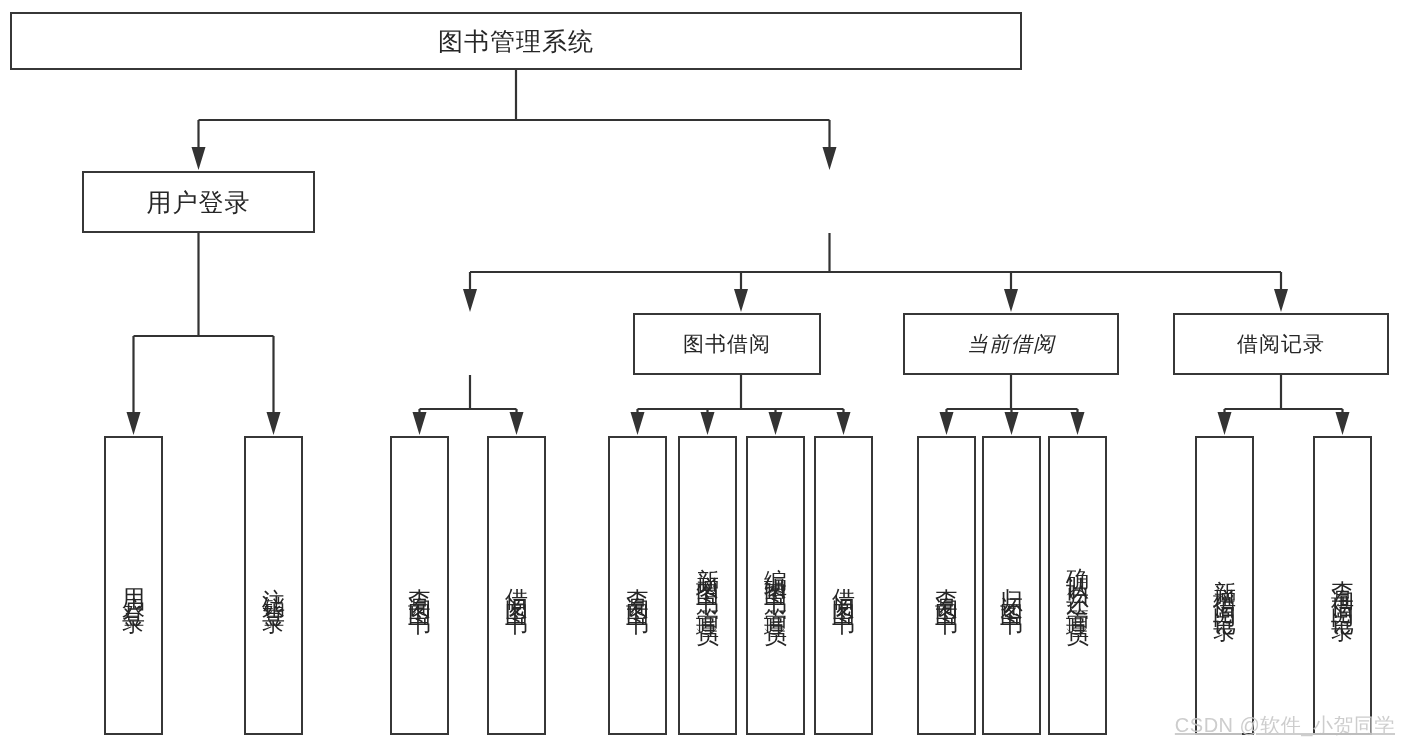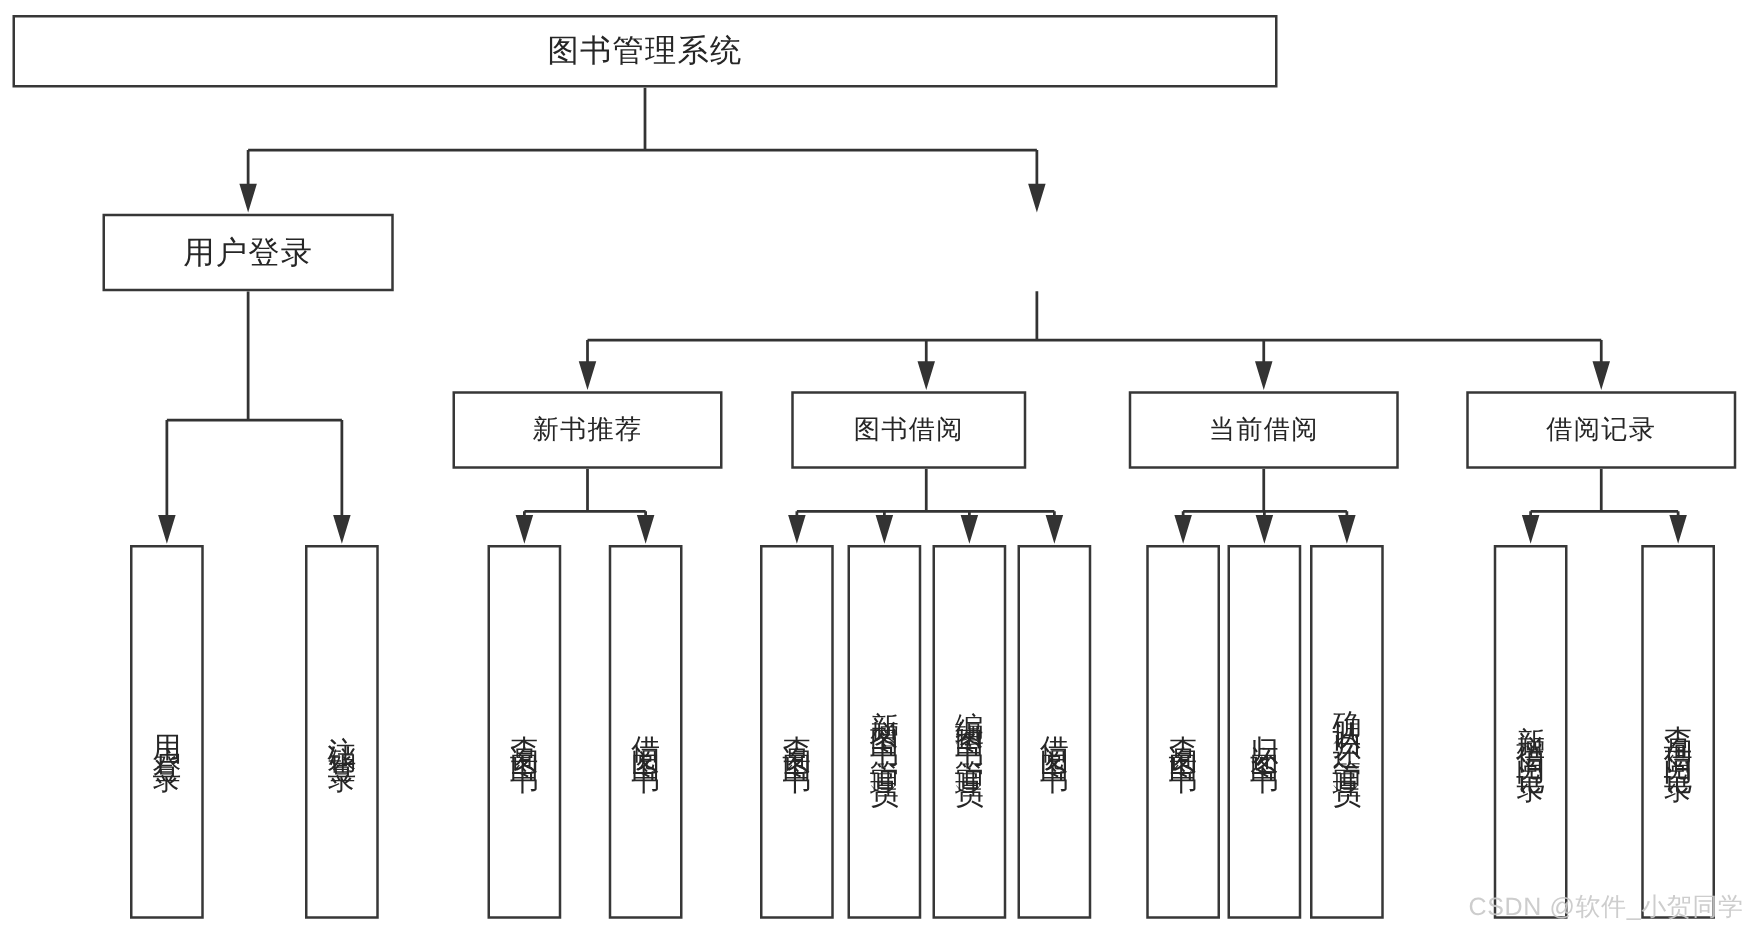--- a/index.html
+++ b/index.html
@@ -52,20 +52,21 @@
   .watermark {
     position: absolute;
     right: 10px;
     top: 712px;
     z-index: 3;
     font-size: 20px;
     color: #c9c9c9;
     opacity: 0.92;
     letter-spacing: 0.5px;
     white-space: nowrap;
+    text-decoration: underline;
   }
 </style>
 </head>
 <body>
 
 <div id="canvas">
 
   <svg id="connector-layer" width="1405" height="747" viewBox="0 0 1405 747">
     <g stroke="#333333" stroke-width="2.2" fill="none">
       <path d="M516 70 V120 M198.5 120 H829.5 M198.5 120 V150 M829.5 120 V150"></path>
@@ -94,23 +95,22 @@
              M1004.5 412 L1018.5 412 L1011.5 435 Z
              M1070.5 412 L1084.5 412 L1077.5 435 Z
              M1217.5 412 L1231.5 412 L1224.5 435 Z
              M1335.5 412 L1349.5 412 L1342.5 435 Z"></path>
   </svg>
 
   <div class="hbox" style="left:10px; top:12px; width:1012px; height:58px;">图书管理系统</div>
 
   <div class="hbox" style="left:82px; top:171px; width:233px; height:62px;">用户登录</div>
 
-  <div class="hbox small" style="left:362px; top:313px; width:216px; height:62px;">新书推荐</div>
   <div class="hbox small" style="left:633px; top:313px; width:188px; height:62px;">图书借阅</div>
-  <div class="hbox small" style="left:903px; top:313px; width:216px; height:62px;">当前借阅</div>
+  <div class="hbox small" style="left:903px; top:313px; width:216px; height:62px;font-style:italic;">当前借阅</div>
   <div class="hbox small" style="left:1173px; top:313px; width:216px; height:62px;">借阅记录</div>
 
   <div class="vbox" style="left:104px; top:436px; width:59px; height:299px;">用户登录</div>
   <div class="vbox" style="left:244px; top:436px; width:59px; height:299px;">注销登录</div>
 
   <div class="vbox" style="left:390px; top:436px; width:59px; height:299px;">查询图书</div>
   <div class="vbox" style="left:487px; top:436px; width:59px; height:299px;">借阅图书</div>
 
   <div class="vbox" style="left:608px; top:436px; width:59px; height:299px;">查询图书</div>
   <div class="vbox" style="left:678px; top:436px; width:59px; height:299px;">新增图书（管理员）</div>

